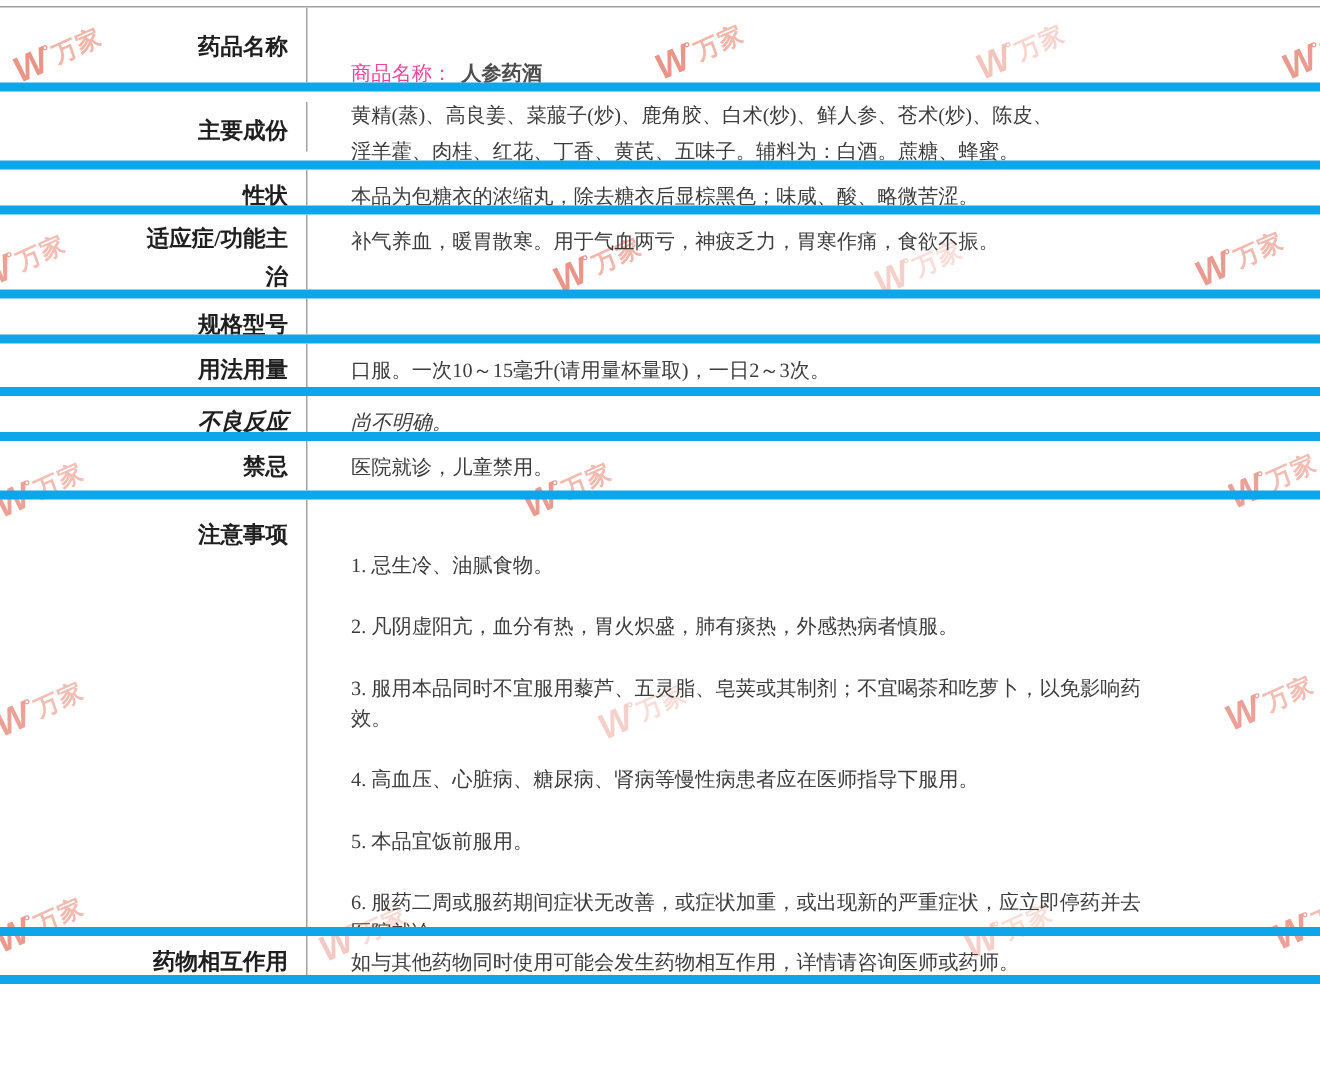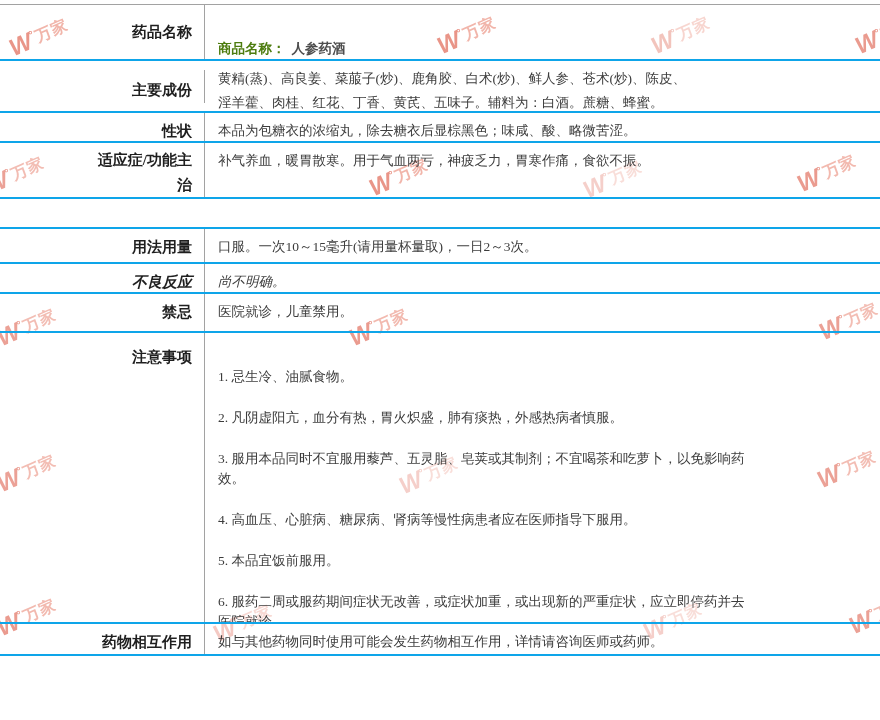--- a/index.html
+++ b/index.html
@@ -15,39 +15,39 @@
     white-space:nowrap;display:flex;align-items:center;
   }
   .wm .wm-w{font-family:"Liberation Sans",sans-serif;font-weight:bold;font-style:italic;font-size:24px;line-height:24px;}
   .wm .wm-deg{font-family:"Liberation Sans",sans-serif;font-weight:bold;font-size:11px;vertical-align:super;margin:-10px 1px 0 0;}
   .wm .wm-t{font-family:"Liberation Sans",sans-serif;font-weight:bold;font-size:16px;letter-spacing:1px;}
   
   .doc-table{
     position:absolute;top:4px;left:0;width:880px;z-index:2;
     border-top:1px solid #a2a2a2;
   }
-  .t-row{display:flex;border-bottom:2px solid #0ea5e9;box-sizing:border-box;overflow:hidden;}
+  .t-row{display:flex;border-bottom:6px solid #0ea5e9;box-sizing:border-box;overflow:hidden;gap:16px;}
   .cell-label{
     width:205px;box-sizing:border-box;flex:none;
     border-right:1px solid #a2a2a2;
     text-align:right;padding:8px 12px 0 88px;
     font-weight:bold;font-size:15px;color:#1f1f1f;line-height:25px;
   }
   .cell-content{
     flex:1;box-sizing:border-box;min-width:0;
     padding:7px 14px 0 13px;
     font-size:13.5px;color:#3c3c3c;line-height:21px;
     white-space:pre-line;
   }
   
   .row-name{height:56px;}
   .row-name .cell-label{padding-top:15px;}
   .row-name .cell-content{padding-top:11px;}
   .pair-line{line-height:23px;}
-  .pair-key{color:#4d7c0f;font-weight:bold;}
+  .pair-key{color:#ec4899;font-weight:normal;}
   .pair-val{color:#4d4d4d;font-weight:bold;margin-left:6px;}
   .row-ingredients{height:52px;align-items:center;}
   .row-ingredients .cell-content{padding-top:10px;line-height:24px;}
   .row-properties{height:30px;}
   .row-indications{height:56px;}
   .row-indications .cell-label{padding-top:5px;}
   .row-specification{height:30px;}
   .row-dosage{height:35px;}
   .row-adverse{height:30px;font-style:italic;}
   .row-contra{height:39px;}
@@ -176,20 +176,21 @@
       <div class="cell-label">性状</div>
       <div class="cell-content">本品为包糖衣的浓缩丸，除去糖衣后显棕黑色；味咸、酸、略微苦涩。</div>
     </div>
 
     <div class="t-row row-indications">
       <div class="cell-label">适应症/功能主治</div>
       <div class="cell-content">补气养血，暖胃散寒。用于气血两亏，神疲乏力，胃寒作痛，食欲不振。</div>
     </div>
 
     <div class="t-row row-specification short">
+      <div class="cell-label">规格型号</div>
     </div>
 
     <div class="t-row row-dosage short">
       <div class="cell-label">用法用量</div>
       <div class="cell-content">口服。一次10～15毫升(请用量杯量取)，一日2～3次。</div>
     </div>
 
     <div class="t-row row-adverse short">
       <div class="cell-label">不良反应</div>
       <div class="cell-content">尚不明确。</div>

